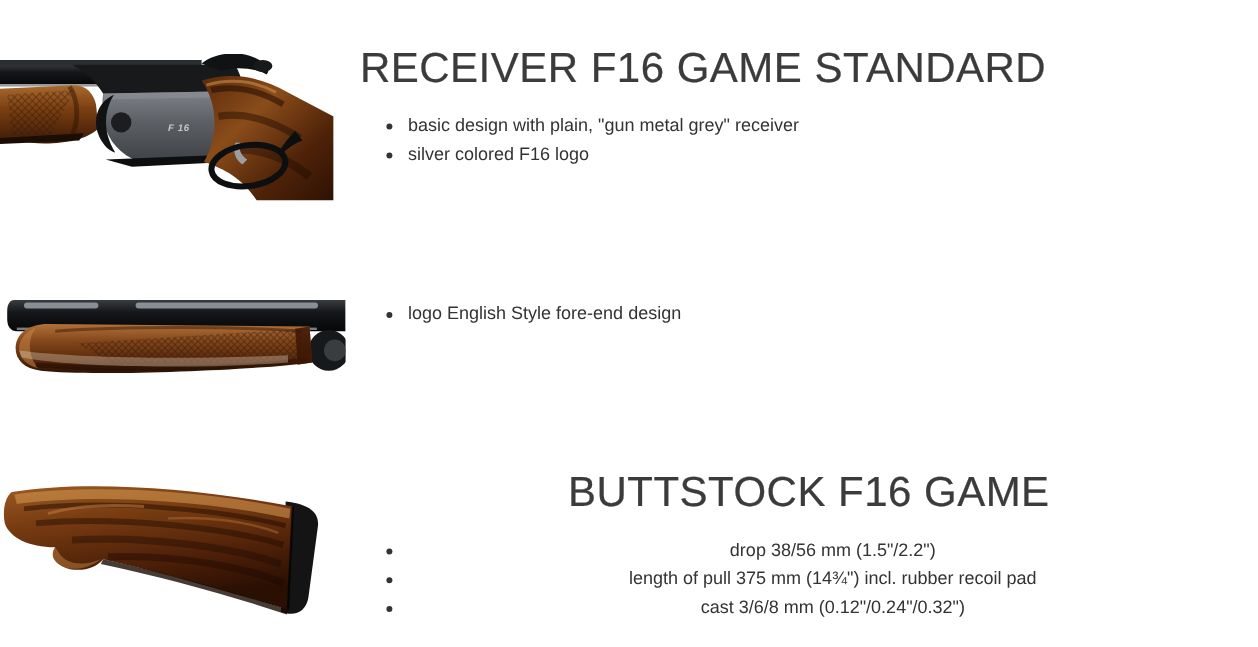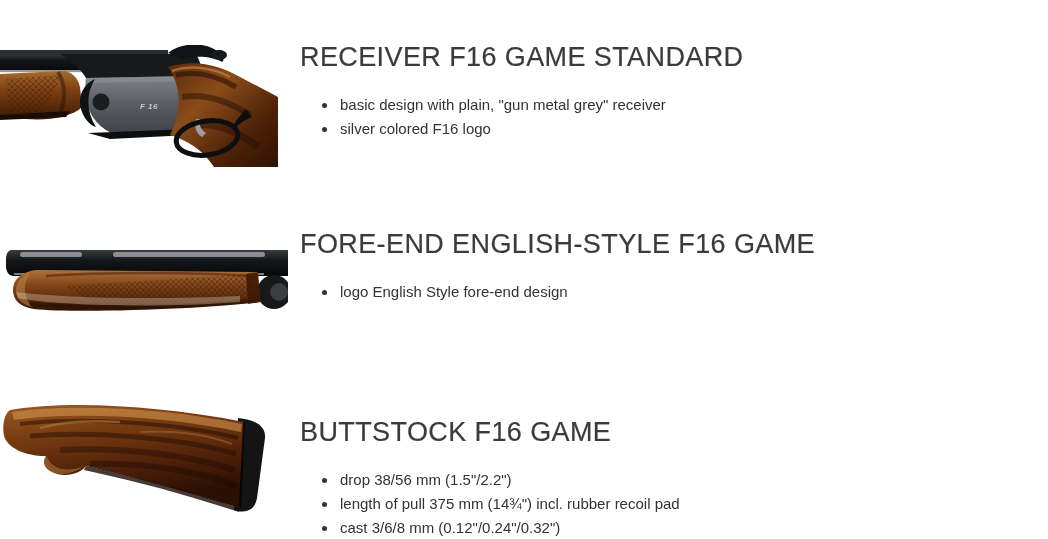--- a/index.html
+++ b/index.html
@@ -17,25 +17,25 @@
   }
   .photo { position: absolute; left: 0; text-align: right; }
   .photo svg { display: block; }
   #photo-receiver  { top: 45px; }
   #photo-foreend   { top: 246px; }
   #photo-buttstock { top: 398px; }
 
   .section-text { position: absolute; left: 300px; width: 748px; }
   #text-receiver  { top: 42px; }
   #text-foreend   { top: 229px; }
-  #text-buttstock { top: 417px; }
+  #text-buttstock { top: 396px; text-align: center; }
 
   h2.section-title {
     font-family: "Liberation Sans", "DejaVu Sans", sans-serif;
-    font-size: 27px;
+    font-size: 35px;
     font-weight: 300;
     letter-spacing: 0.4px;
     color: #3b3b3b;
     line-height: 30px;
     -webkit-text-stroke: 0.2px #3b3b3b;
   }
   ul.features {
     list-style: none;
     margin-top: 21px;
     padding-left: 22px;
@@ -170,21 +170,20 @@
       <path d="M40,24 C28,26 18,32 16,42 C15,50 20,58 32,61 C24,52 22,38 30,27 Z" fill="#c98c4a" opacity="0.5"></path>
       <path d="M64,40 L252,28 L250,54 L96,58 Z" fill="url(#chk2)" opacity="0.9"></path>
       <path d="M46,30 C100,26 200,26 250,30" stroke="#3a1a06" stroke-width="2.5" fill="none" opacity="0.5"></path>
       <path d="M30,58 C110,64 210,60 256,54" stroke="#200c02" stroke-width="4" fill="none" opacity="0.5"></path>
       <path d="M246,28 L258,26 L260,56 L248,58 Z" fill="#3c1604" opacity="0.85"></path>
       <path d="M16,46 C60,52 150,54 240,50 L240,56 C160,62 60,60 18,52 Z" fill="#e8d9c4" opacity="0.35"></path>
     </svg>
   </figure>
 
   <div class="section-text" id="text-foreend">
-    <h2 class="section-title">FORE-END ENGLISH-STYLE F16 GAME</h2>
     <ul class="features">
       <li>logo English Style fore-end design</li>
     </ul>
   </div>
 
   <figure class="photo" id="photo-buttstock">
     <svg width="275" height="120" viewBox="0 0 275 120">
       <defs>
         <linearGradient id="wood3" x1="0" y1="0" x2="0.3" y2="1">
           <stop offset="0" stop-color="#9c5a22"></stop>

